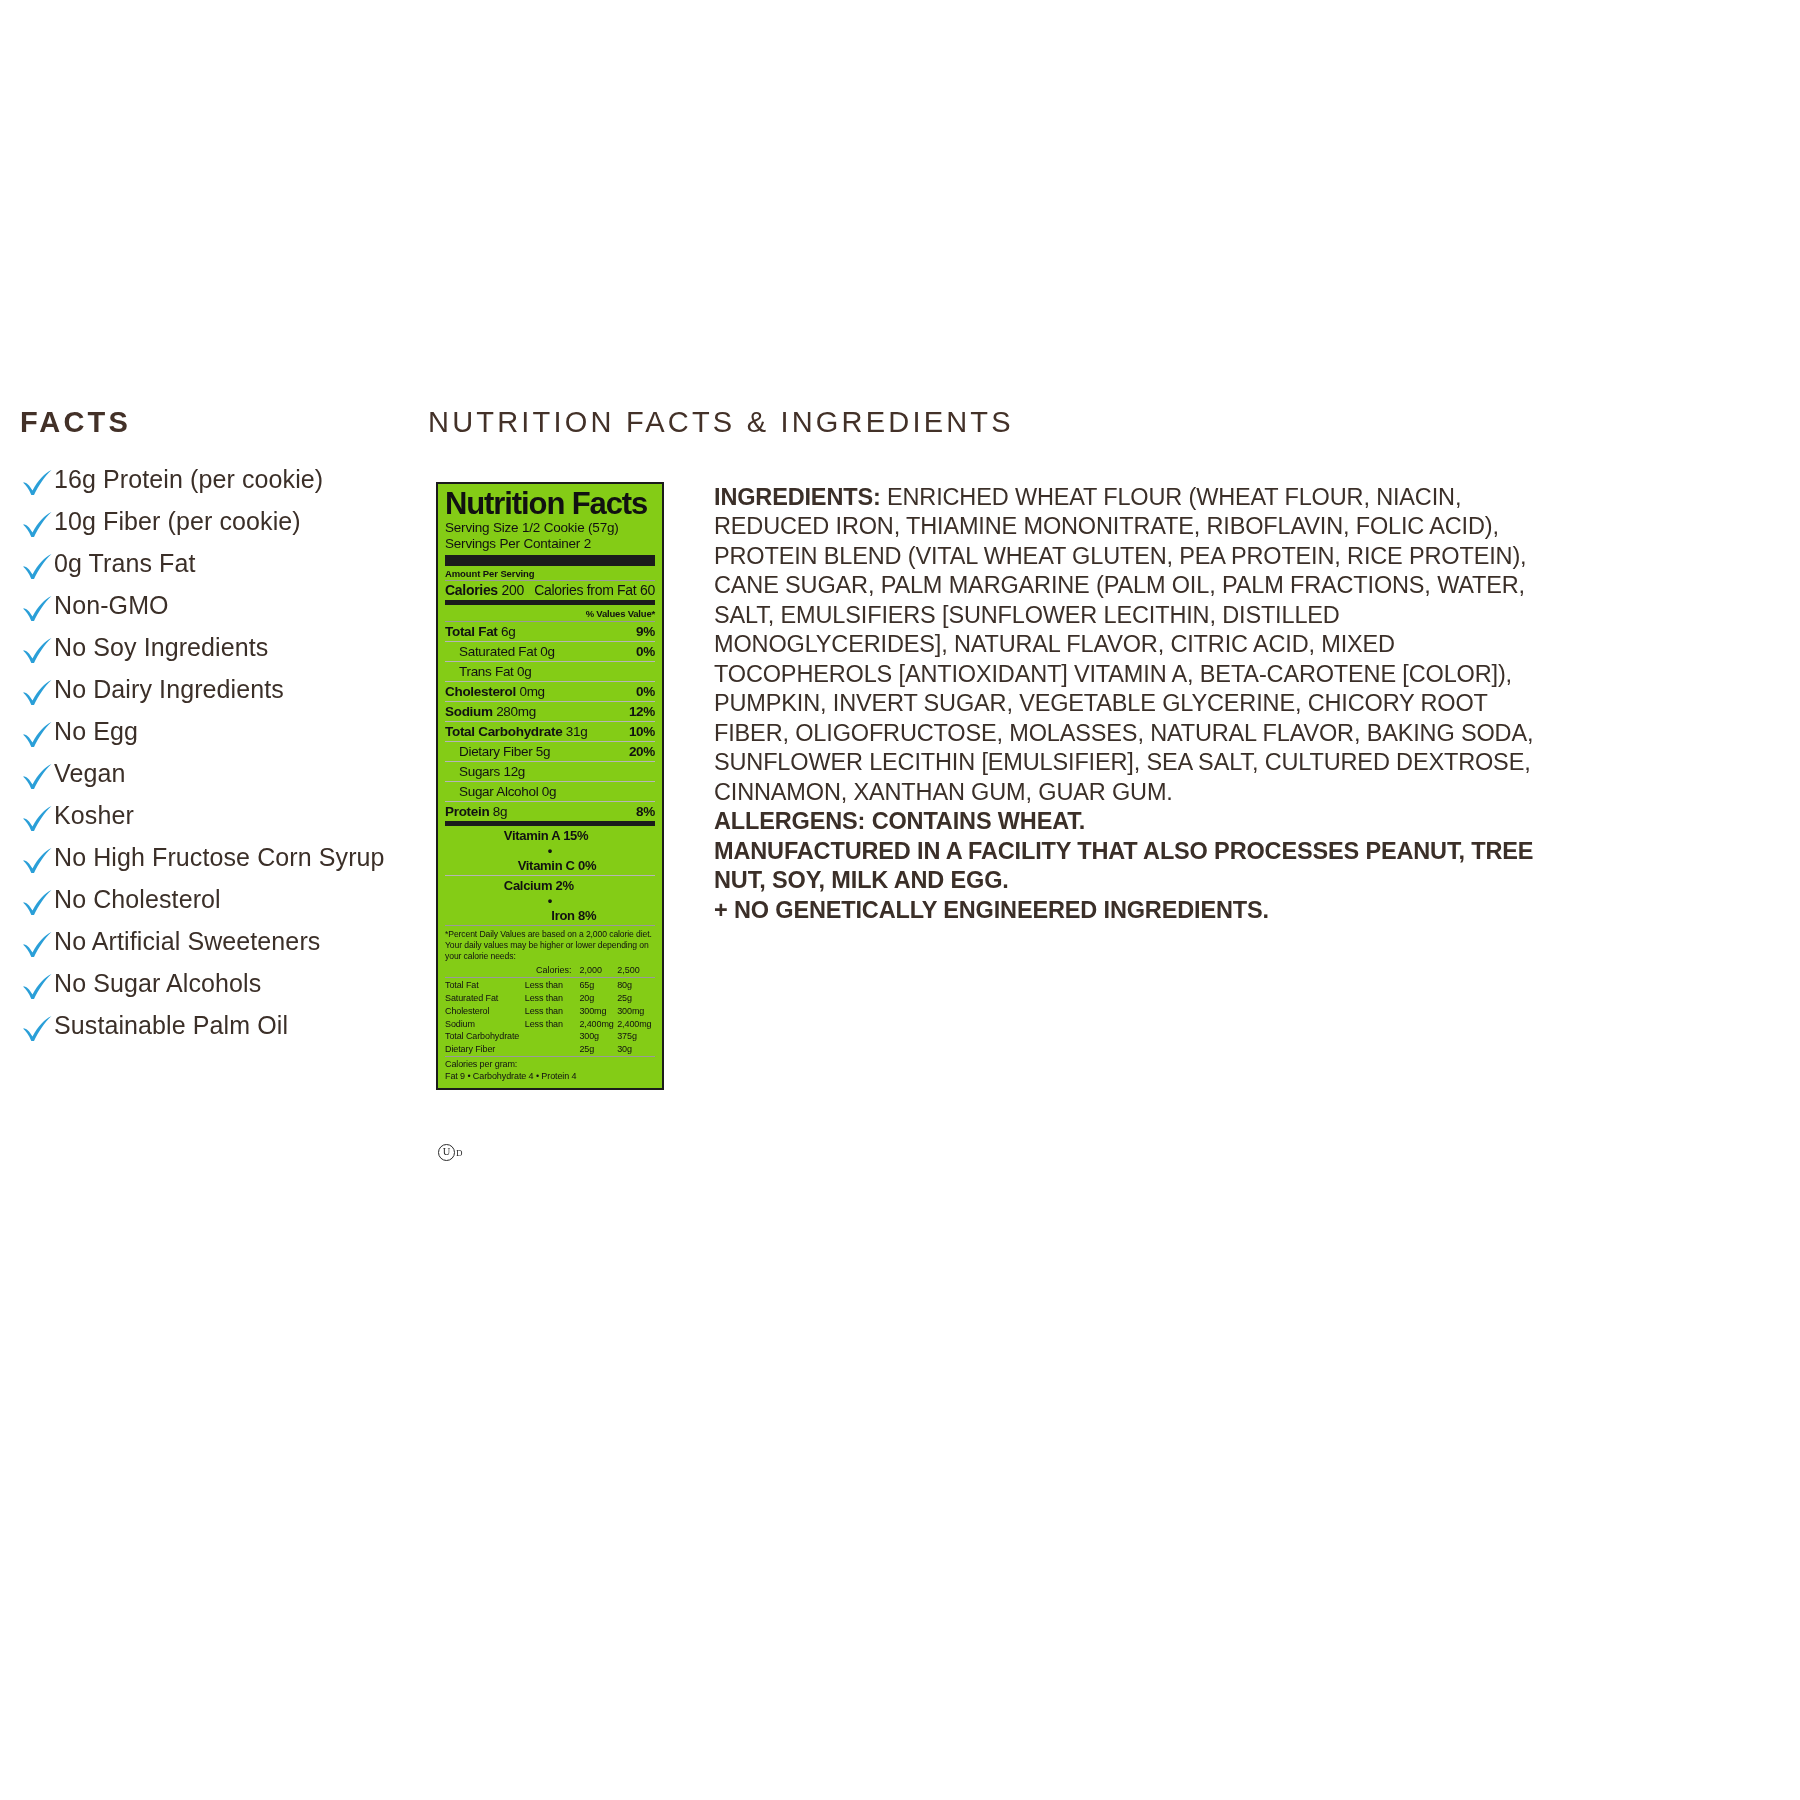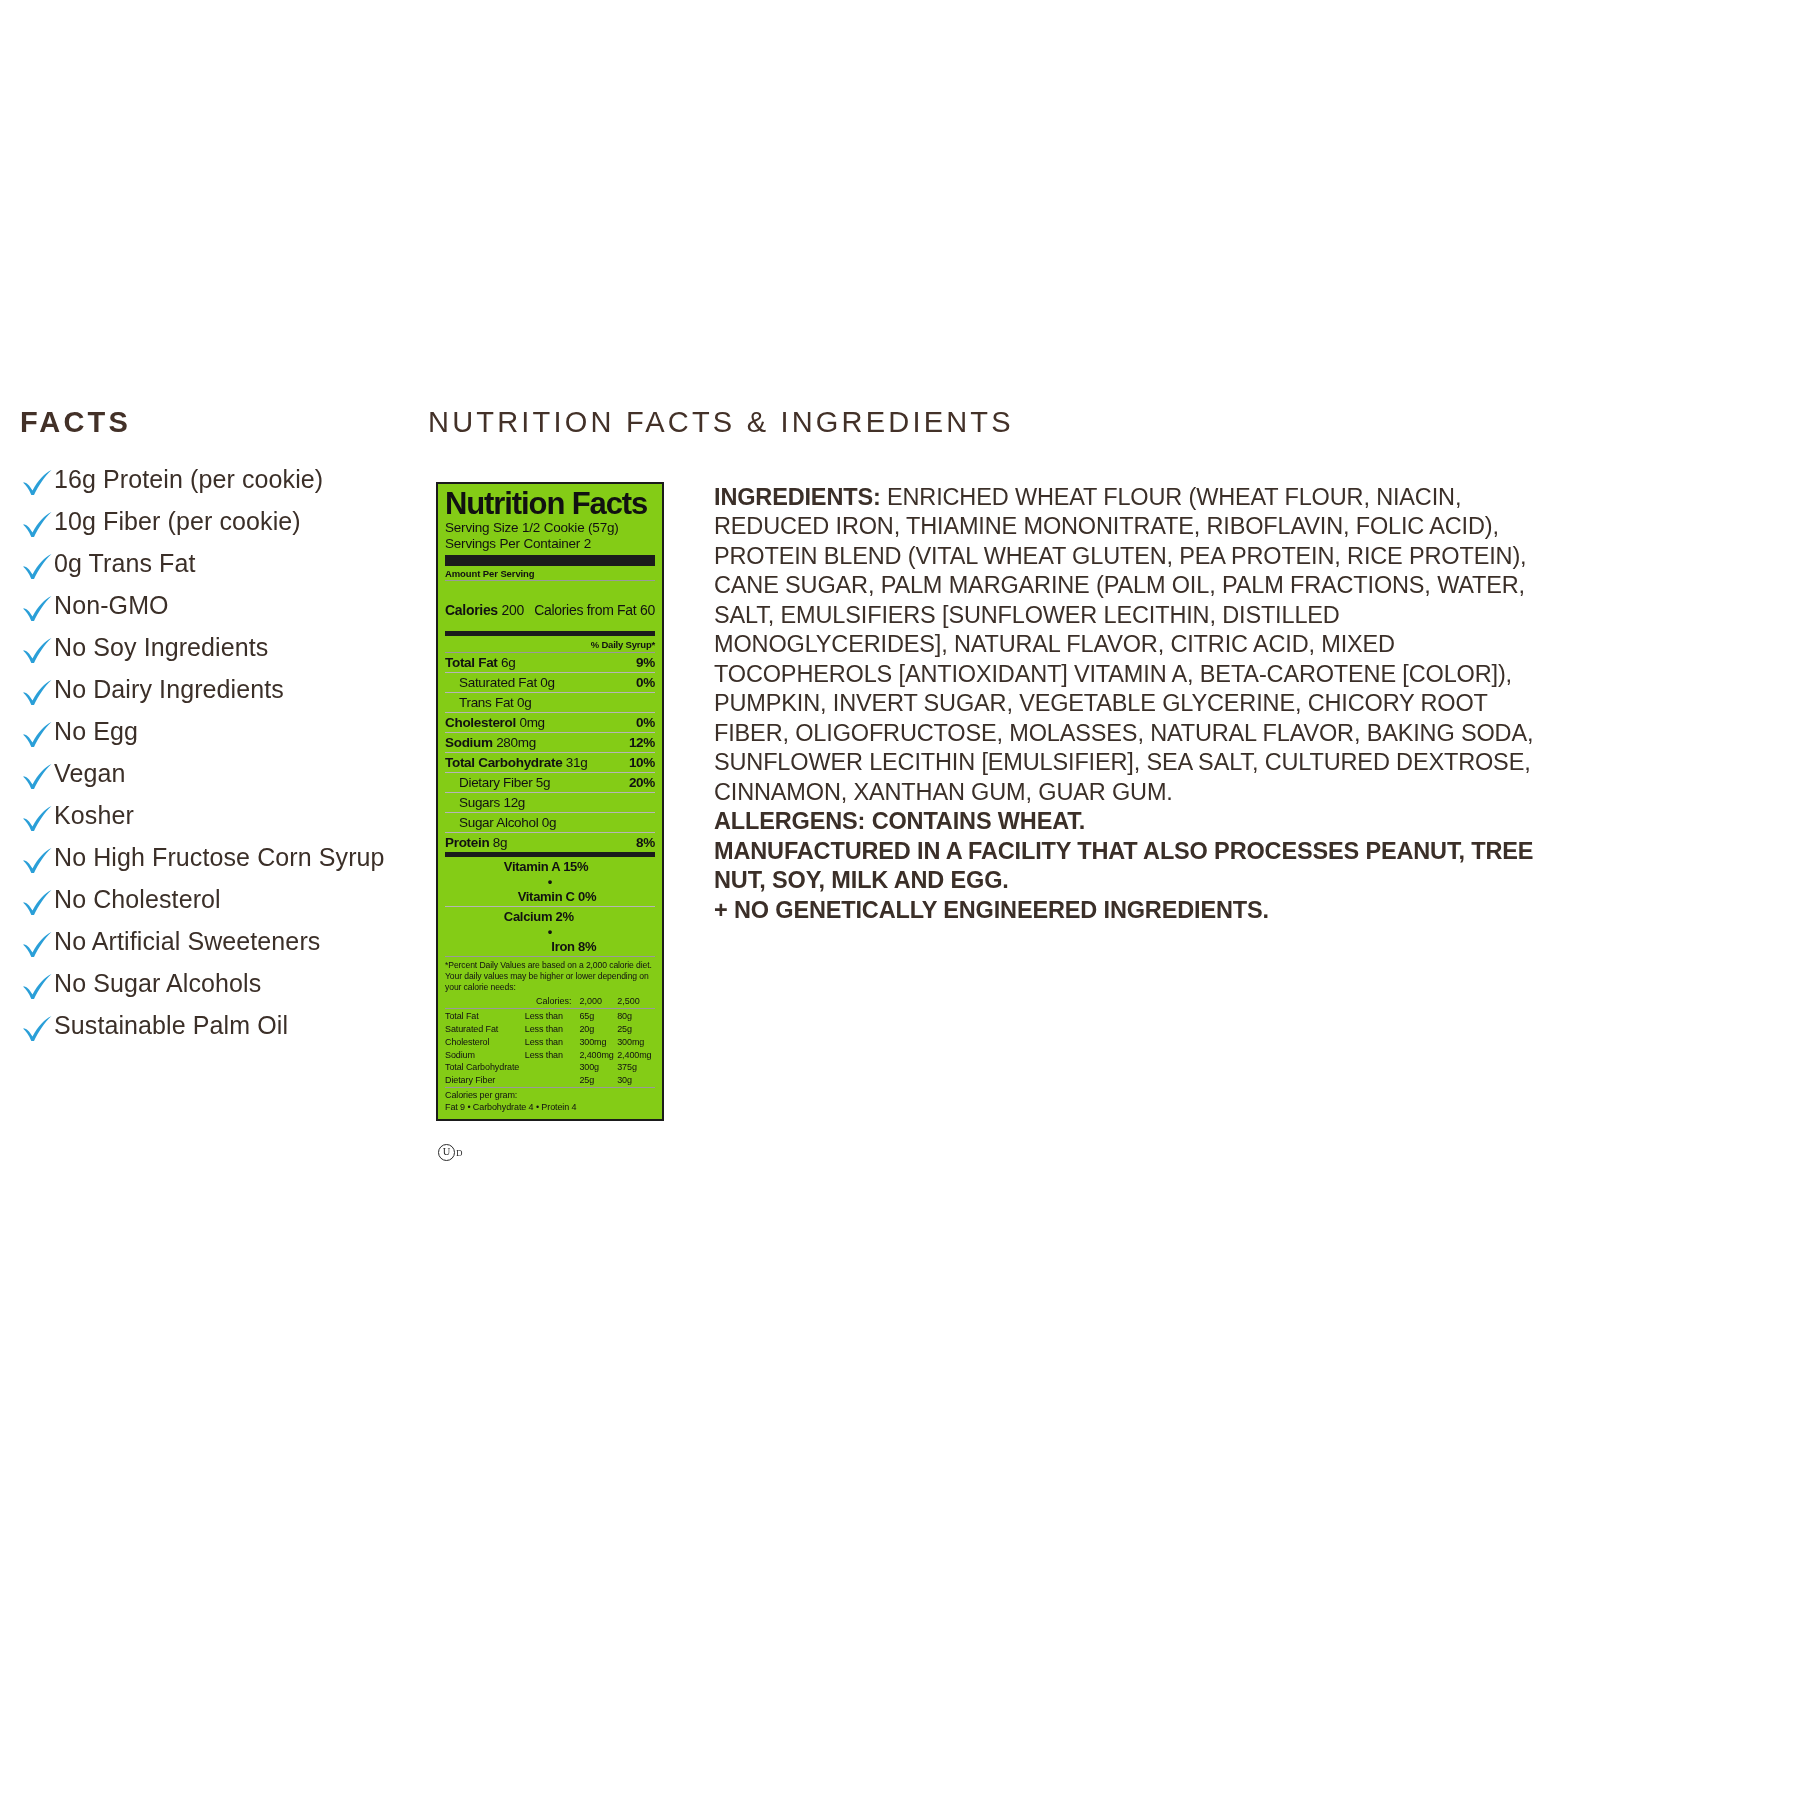--- a/index.html
+++ b/index.html
@@ -114,23 +114,22 @@
   .nf-amount {
     font-size: 9.5px;
     font-weight: bold;
     padding: 2px 0 1px 0;
     letter-spacing: -0.1px;
   }
   .nf-cal-row {
     display: flex;
     justify-content: space-between;
     font-size: 14px;
-    padding: 1px 0 13px 0;
+    padding: 1px 0 2px 0;
     letter-spacing: -0.3px;
-    margin-top: 20px;
   }
   .nf-cal-row b { font-weight: bold; }
   .nf-dv-head {
     text-align: right;
     font-size: 9.5px;
     font-weight: bold;
     padding: 3px 0 2px 0;
     letter-spacing: -0.2px;
   }
   .nf-line {
@@ -339,21 +338,21 @@
     <div>
       <b>Calories</b>
       <span>200</span>
     </div>
     <div>
       <span>Calories from Fat</span>
       <span>60</span>
     </div>
   </div>
   <div class="rule-med"></div>
-  <div class="nf-dv-head">% Daily Syrup*</div>
+  <div class="nf-dv-head">% Values Value*</div>
   <div class="rule-thin"></div>
   <div id="nf-rows">
       <div class="nf-line">
         <span class="nm"><b>Total Fat</b> 6g</span>
         <span class="pct">9%</span>
       </div>
       <div class="rule-hair"></div>
       <div class="nf-line indent">
         <span class="nm">Saturated Fat 0g</span>
         <span class="pct">0%</span>

